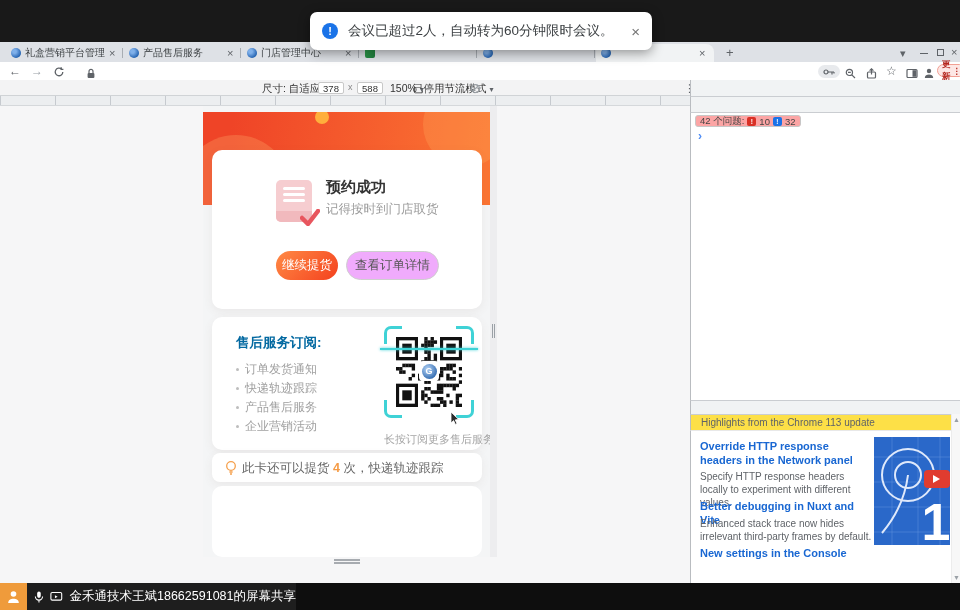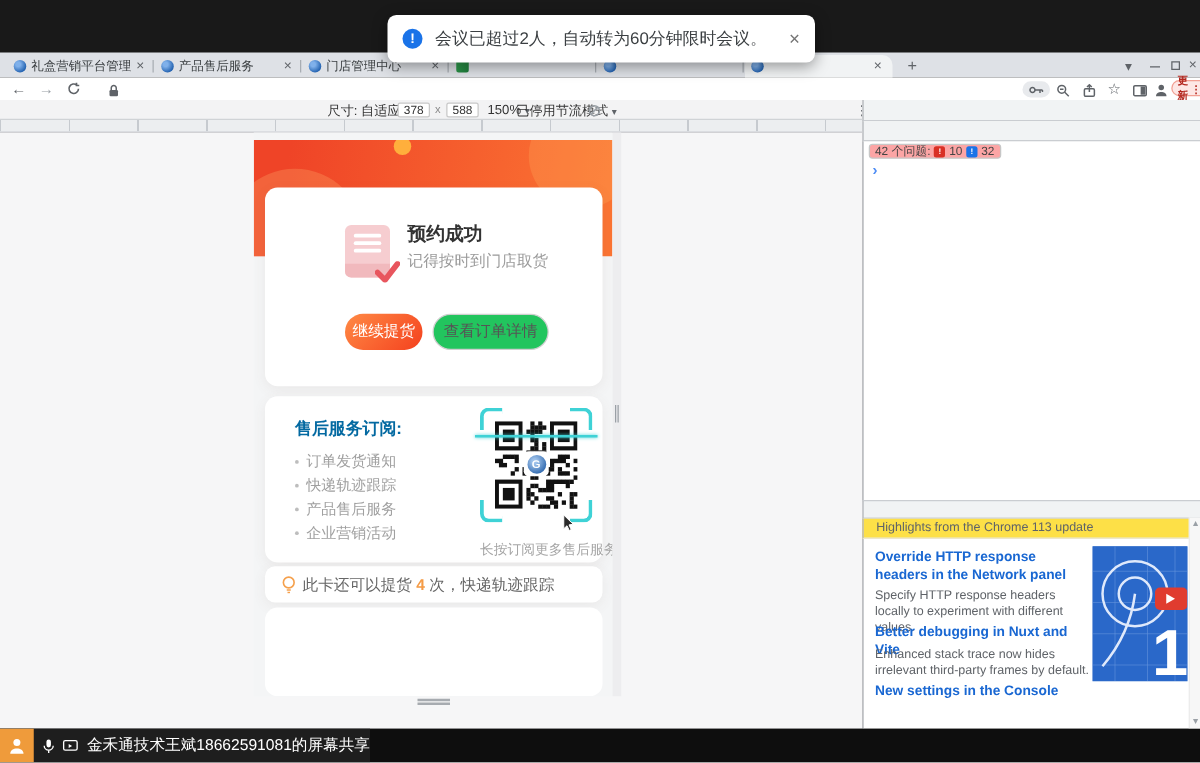--- a/index.html
+++ b/index.html
@@ -41,21 +41,21 @@
   .card { position:absolute; background:#fff; border-radius:10px; box-shadow:0 3px 10px rgba(120,90,80,.08); }
   .doc-icon { position:absolute; left:64px; top:30px; width:36px; height:42px; background:#f6cdd0; border-radius:5px; }
   .doc-icon .bar { position:absolute; left:7px; width:22px; height:3px; background:#fff; border-radius:2px; }
   .doc-icon .foot { position:absolute; left:0; bottom:0; width:36px; height:11px; background:#f1b9bd; border-radius:0 0 5px 5px; }
   .m-title { font-size:15px; font-weight:bold; color:#333; }
   .m-sub { font-size:12.5px; color:#9b9b9b;text-align:right; }
   .btn-primary { position:absolute; left:64px; top:101px; width:62px; height:29px; border-radius:15px;
                  background:linear-gradient(135deg,#ff8a45,#f4411e); color:#fff; font-size:12.5px;
                  display:flex; align-items:center; justify-content:center; }
   .btn-secondary { position:absolute; left:134px; top:101px; width:93px; height:29px; border-radius:15px;
-                   background:#22c55e; border:1px solid #cfcfcf; color:#555; font-size:12.5px;
+                   background:#f0abfc; border:1px solid #cfcfcf; color:#555; font-size:12.5px;
                    display:flex; align-items:center; justify-content:center; }
   .svc-title { font-size:13.5px; font-weight:bold; color:#0369a1; }
   .svc-item { font-size:12px; color:#a0a0a0; display:flex; align-items:center; gap:6px; }
   .svc-item .dot { width:3px; height:3px; border-radius:50%; background:#bdbdbd; flex:none; }
   .qr-frame { position:absolute; left:172px; top:9px; width:90px; height:92px; }
   .qr-corner { position:absolute; width:18px; height:18px; border:3px solid #3fd2d6; }
   .qr-corner.tl { left:0; top:0; border-right:none; border-bottom:none; border-top-left-radius:7px; }
   .qr-corner.tr { right:0; top:0; border-left:none; border-bottom:none; border-top-right-radius:7px; }
   .qr-corner.bl { left:0; bottom:0; border-right:none; border-top:none; border-bottom-left-radius:7px; }
   .qr-corner.br { right:0; bottom:0; border-left:none; border-top:none; border-bottom-right-radius:7px; }

